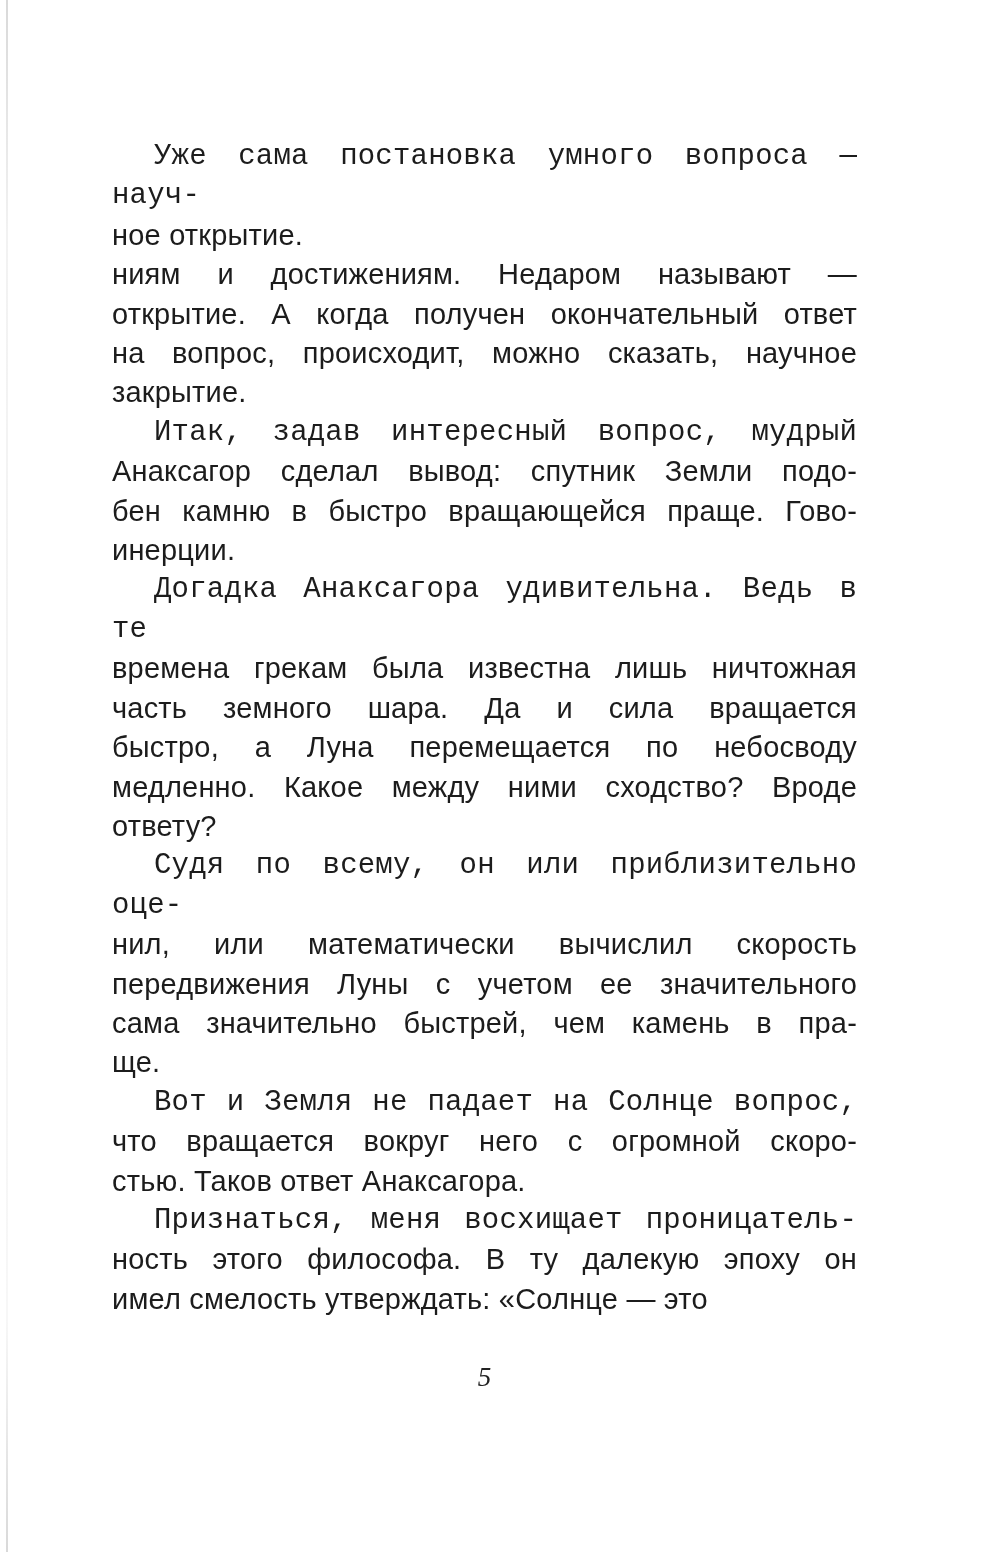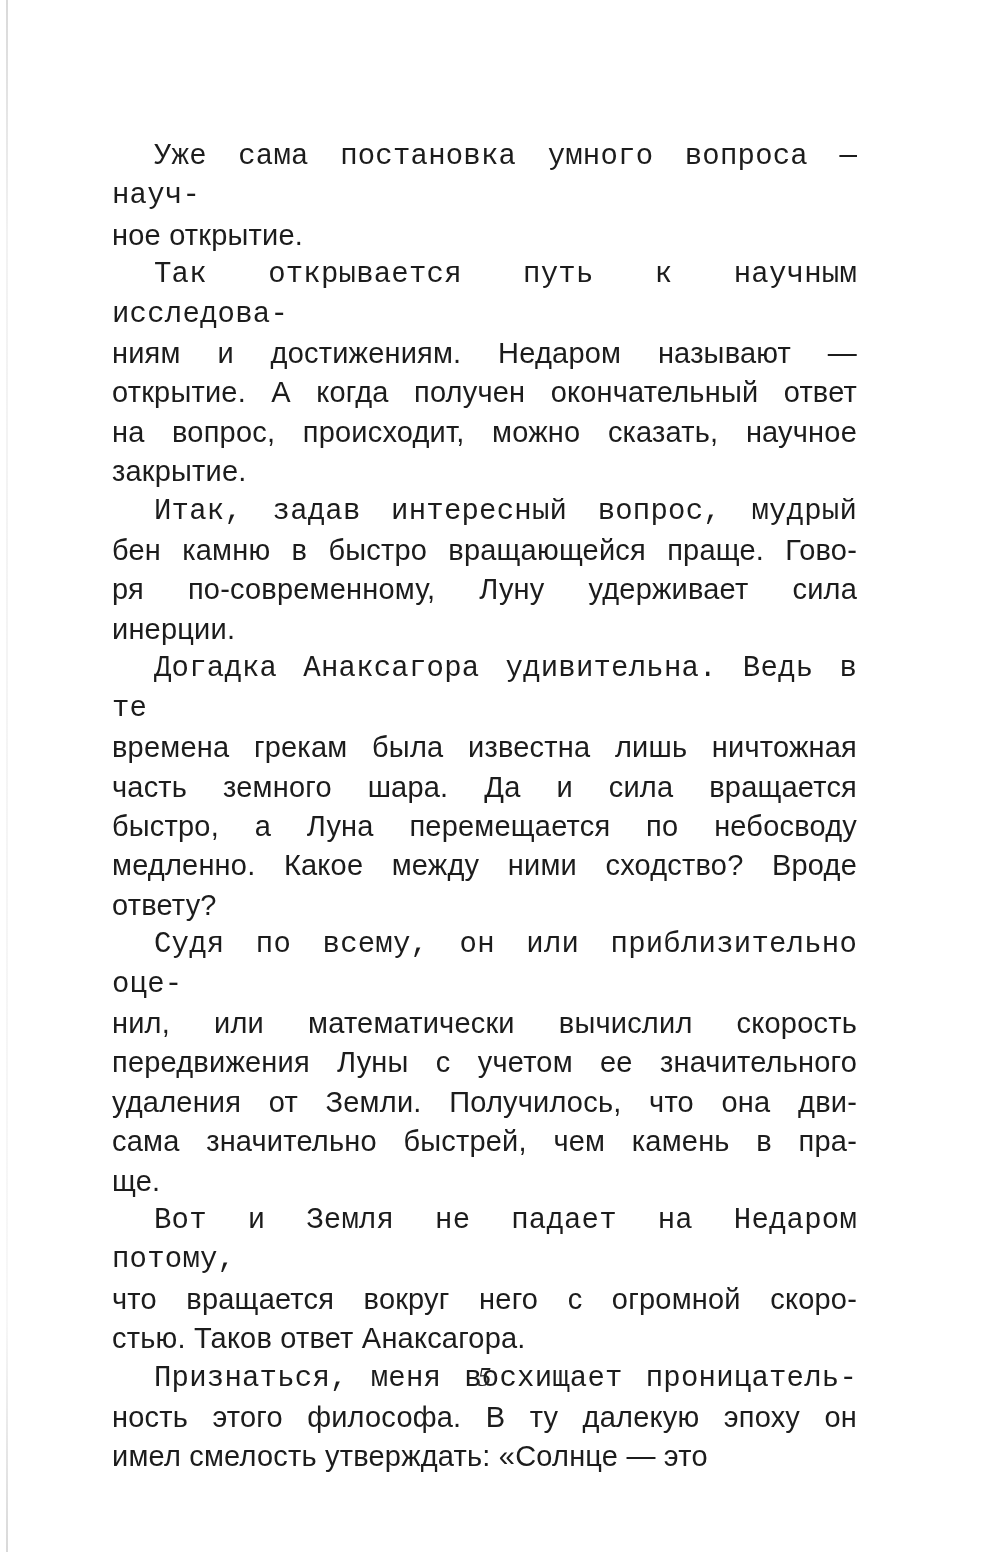--- a/index.html
+++ b/index.html
@@ -60,50 +60,48 @@
 <body>
 
 <div class="scan-edge"></div>
 
 <div class="text-block" id="text-block">
     <div class="para">
       <div class="line first">Уже сама постановка умного вопроса — науч-</div>
       <div class="line last">ное открытие.</div>
     </div>
     <div class="para">
-      <div class="line first">Так открывается путь к научным исследова-</div>
       <div class="line">ниям и достижениям. Недаром называют —</div>
       <div class="line">открытие. А когда получен окончательный ответ</div>
       <div class="line">на вопрос, происходит, можно сказать, научное</div>
       <div class="line last">закрытие.</div>
     </div>
     <div class="para">
       <div class="line first">Итак, задав интересный вопрос, мудрый</div>
+      <div class="line">Анаксагор сделал вывод: спутник Земли подо-</div>
       <div class="line">бен камню в быстро вращающейся праще. Гово-</div>
-      <div class="line">ря по-современному, Луну удерживает сила</div>
       <div class="line last">инерции.</div>
     </div>
     <div class="para">
       <div class="line first">Догадка Анаксагора удивительна. Ведь в те</div>
       <div class="line">времена грекам была известна лишь ничтожная</div>
       <div class="line">часть земного шара. Да и сила вращается</div>
       <div class="line">быстро, а Луна перемещается по небосводу</div>
       <div class="line">медленно. Какое между ними сходство? Вроде</div>
       <div class="line last">ответу?</div>
     </div>
     <div class="para">
       <div class="line first">Судя по всему, он или приблизительно оце-</div>
       <div class="line">нил, или математически вычислил скорость</div>
       <div class="line">передвижения Луны с учетом ее значительного</div>
-      <div class="line">удаления от Земли. Получилось, что она дви-</div>
       <div class="line">сама значительно быстрей, чем камень в пра-</div>
       <div class="line last">ще.</div>
     </div>
     <div class="para">
-      <div class="line first">Вот и Земля не падает на Недаром потому,</div>
+      <div class="line first">Вот и Земля не падает на Солнце вопрос,</div>
       <div class="line">что вращается вокруг него с огромной скоро-</div>
       <div class="line last">стью. Таков ответ Анаксагора.</div>
     </div>
     <div class="para">
       <div class="line first">Признаться, меня восхищает проницатель-</div>
       <div class="line">ность этого философа. В ту далекую эпоху он</div>
       <div class="line last">имел смелость утверждать: «Солнце — это</div>
     </div>
   </div>
 

